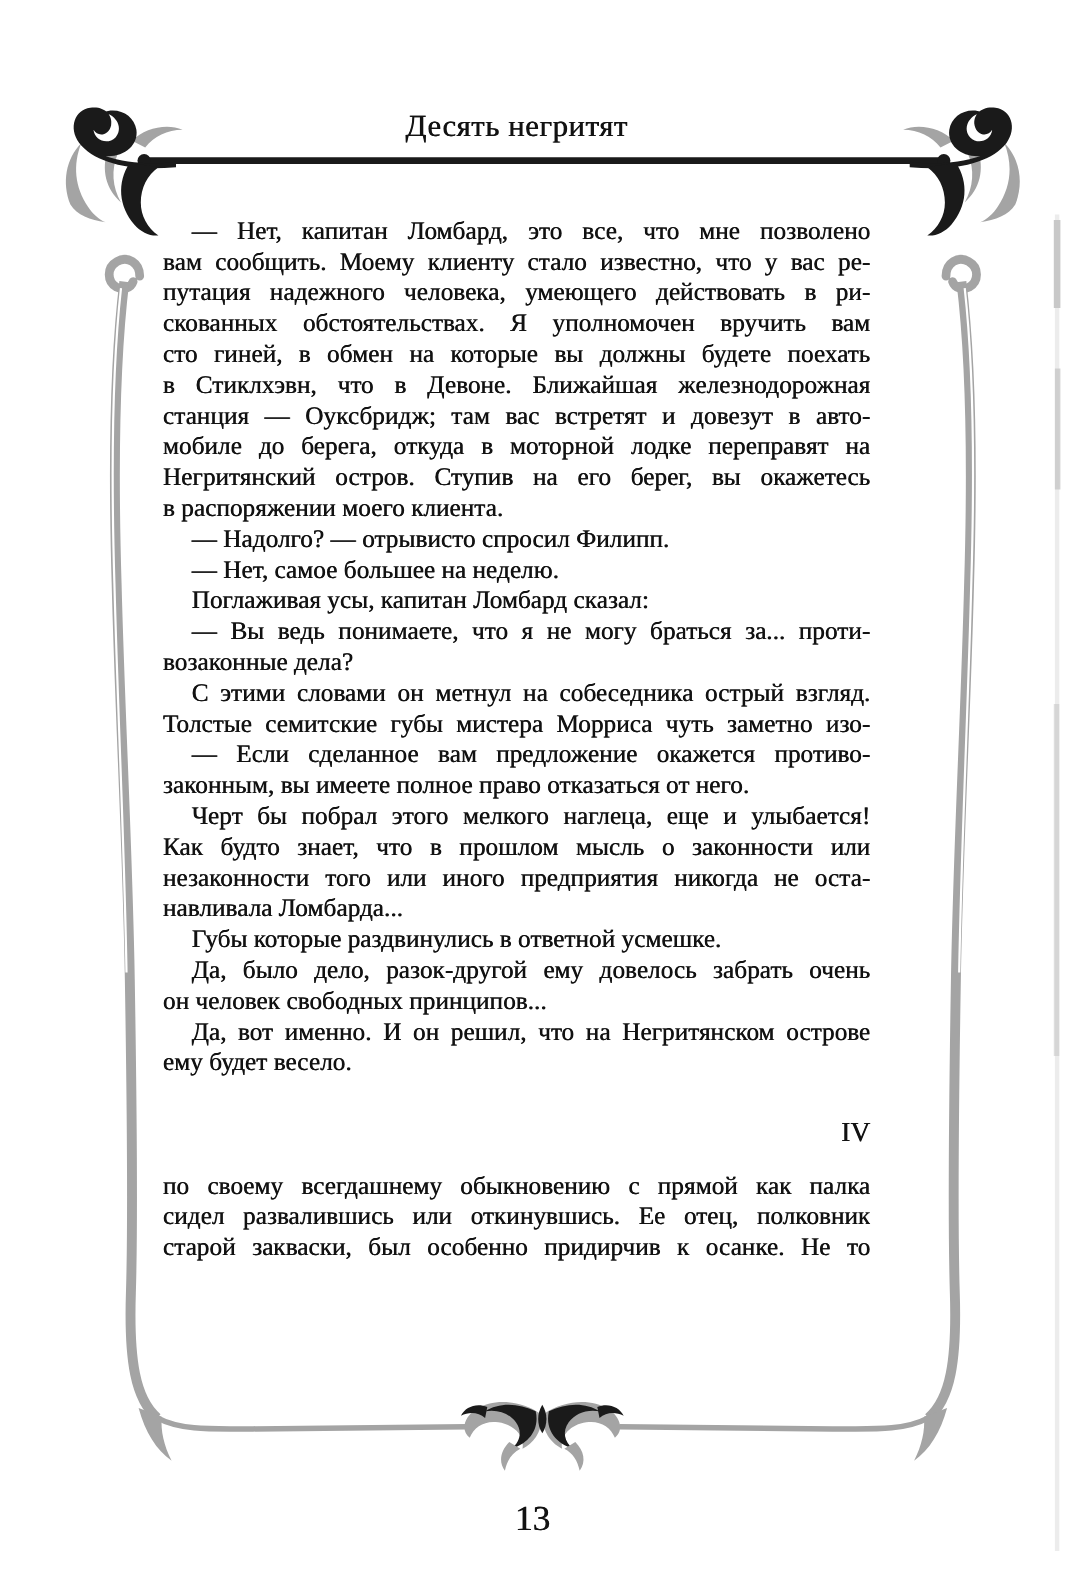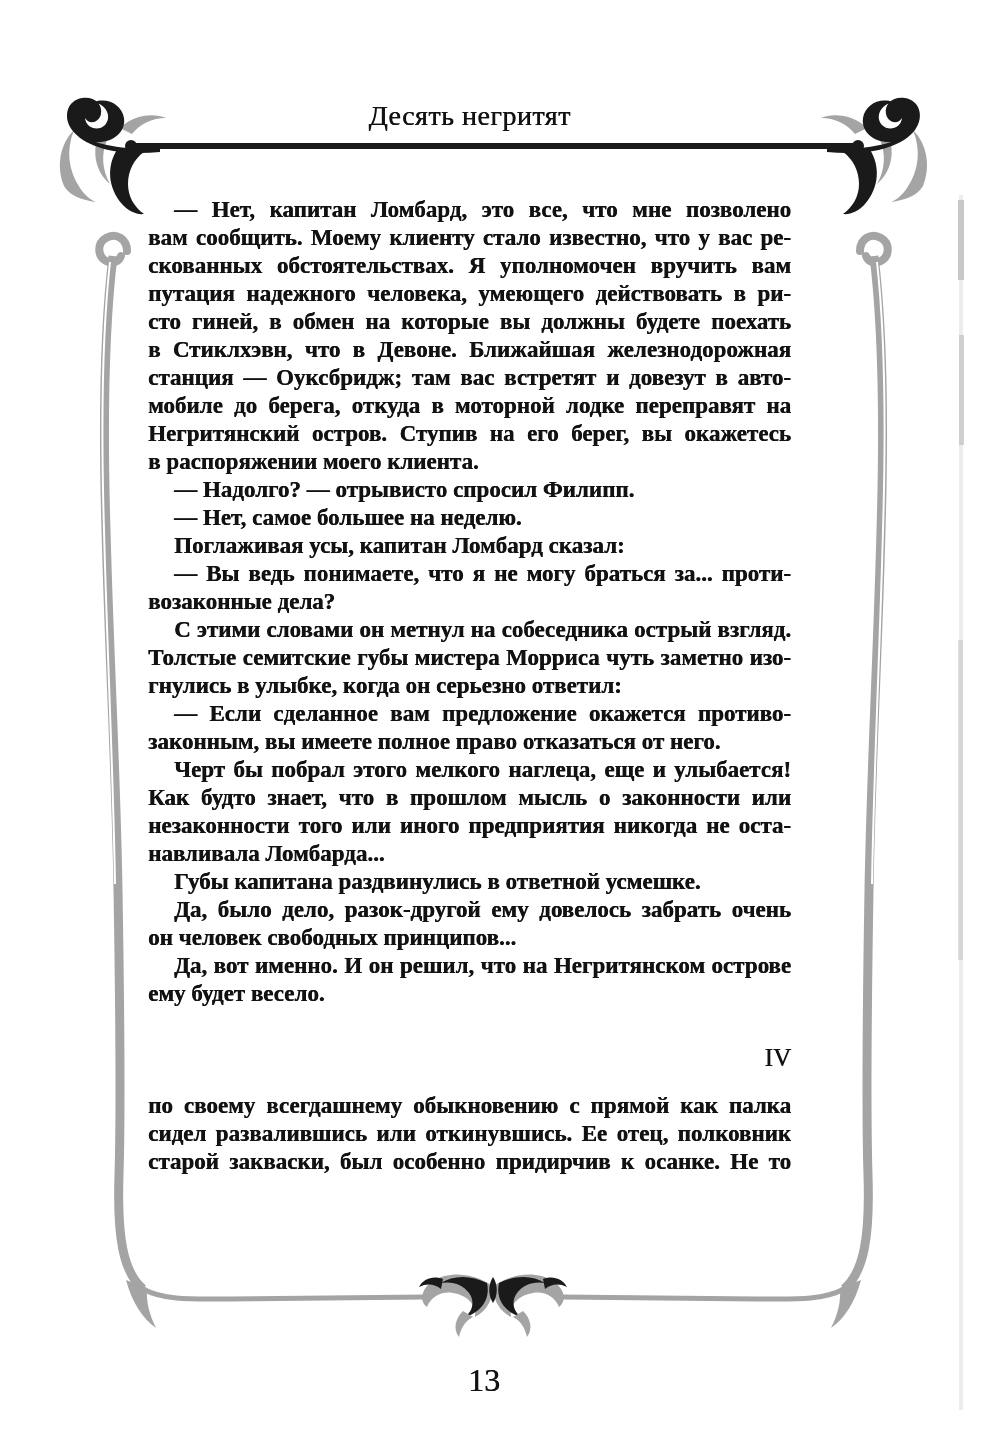--- a/index.html
+++ b/index.html
@@ -27,21 +27,21 @@
     text-align: center;
     font-size: 28px; line-height: 34px;
     letter-spacing: 0.5px;
     text-shadow: 0.5px 0 0 currentColor;
   }
   .text-body {
     position: absolute; left: 148px; top: 196px; width: 643px;
     font-size: 23px;
     text-shadow: 0.45px 0 0 currentColor;
   }
-  .para { margin: 0; padding: 0; font-weight: bold; }
+  .para { margin: 0; padding: 0; }
   .line {
     height: 28px; line-height: 28px;
     overflow: hidden;
     text-align: left;
     white-space: normal;
   }
   .line.fill { text-align: justify; text-align-last: justify; }
   .line.indent { text-indent: 26px; }
   .section-heading {
     height: 28px; line-height: 28px;
@@ -124,22 +124,22 @@
       <rect class="dg" x="958" y="640" width="5" height="320" opacity="0.6"></rect>
     </g>
   </svg>
 
   <div class="running-title">Десять негритят</div>
 
   <div class="text-body">
       <div class="para">
         <div class="line indent fill">— Нет, капитан Ломбард, это все, что мне позволено</div>
         <div class="line fill">вам сообщить. Моему клиенту стало известно, что у вас ре-</div>
+        <div class="line fill">путация надежного человека, умеющего действовать в ри-</div>
         <div class="line fill">скованных обстоятельствах. Я уполномочен вручить вам</div>
-        <div class="line fill">путация надежного человека, умеющего действовать в ри-</div>
         <div class="line fill">сто гиней, в обмен на которые вы должны будете поехать</div>
         <div class="line fill">в Стиклхэвн, что в Девоне. Ближайшая железнодорожная</div>
         <div class="line fill">станция — Оуксбридж; там вас встретят и довезут в авто-</div>
         <div class="line fill">мобиле до берега, откуда в моторной лодке переправят на</div>
         <div class="line fill">Негритянский остров. Ступив на его берег, вы окажетесь</div>
         <div class="line">в распоряжении моего клиента.</div>
       </div>
       <div class="para">
         <div class="line indent">— Надолго? — отрывисто спросил Филипп.</div>
       </div>
@@ -149,34 +149,33 @@
       <div class="para">
         <div class="line indent">Поглаживая усы, капитан Ломбард сказал:</div>
       </div>
       <div class="para">
         <div class="line indent fill">— Вы ведь понимаете, что я не могу браться за... проти-</div>
         <div class="line">возаконные дела?</div>
       </div>
       <div class="para">
         <div class="line indent fill">С этими словами он метнул на собеседника острый взгляд.</div>
         <div class="line fill">Толстые семитские губы мистера Морриса чуть заметно изо-</div>
-        <div class="line">гнулись в улыбке, когда он серьезно ответил:</div>
       </div>
       <div class="para">
         <div class="line indent fill">— Если сделанное вам предложение окажется противо-</div>
         <div class="line">законным, вы имеете полное право отказаться от него.</div>
       </div>
       <div class="para">
         <div class="line indent fill">Черт бы побрал этого мелкого наглеца, еще и улыбается!</div>
         <div class="line fill">Как будто знает, что в прошлом мысль о законности или</div>
         <div class="line fill">незаконности того или иного предприятия никогда не оста-</div>
         <div class="line">навливала Ломбарда...</div>
       </div>
       <div class="para">
-        <div class="line indent">Губы капитана раздвинулись в ответной усмешке.</div>
+        <div class="line indent">Губы которые раздвинулись в ответной усмешке.</div>
       </div>
       <div class="para">
         <div class="line indent fill">Да, было дело, разок-другой ему довелось забрать очень</div>
         <div class="line">он человек свободных принципов...</div>
       </div>
       <div class="para">
         <div class="line indent fill">Да, вот именно. И он решил, что на Негритянском острове</div>
         <div class="line">ему будет весело.</div>
       </div>
       <div class="section-heading">IV</div>

